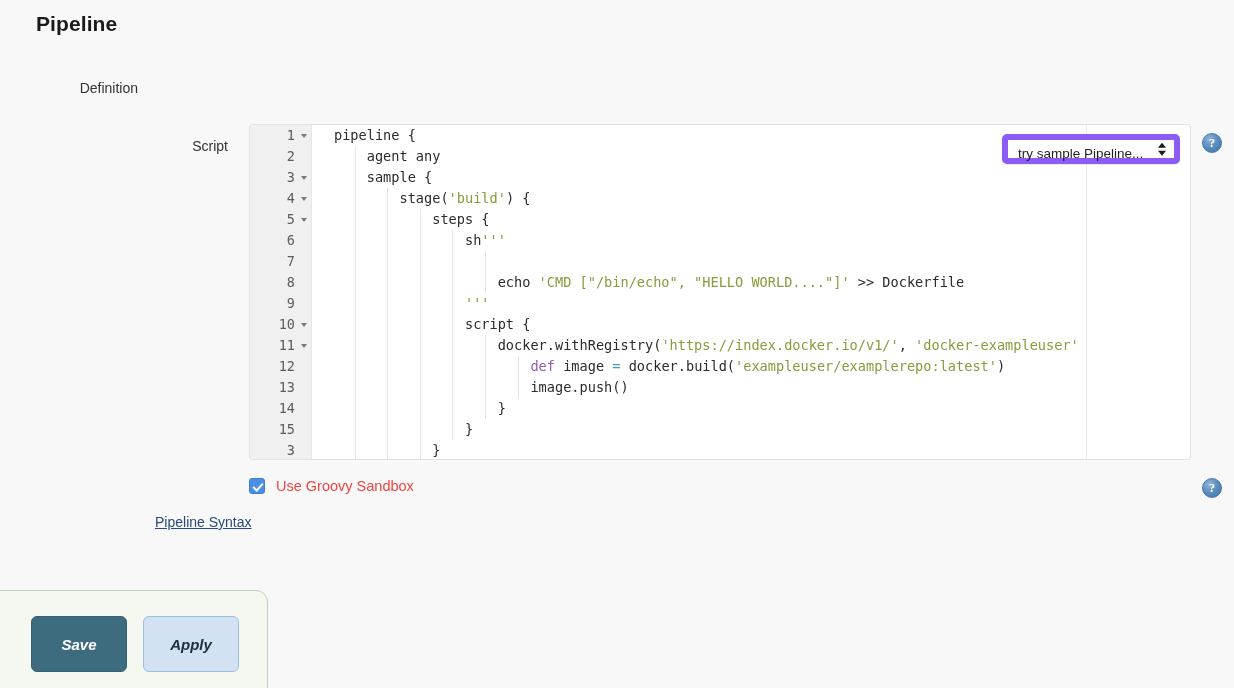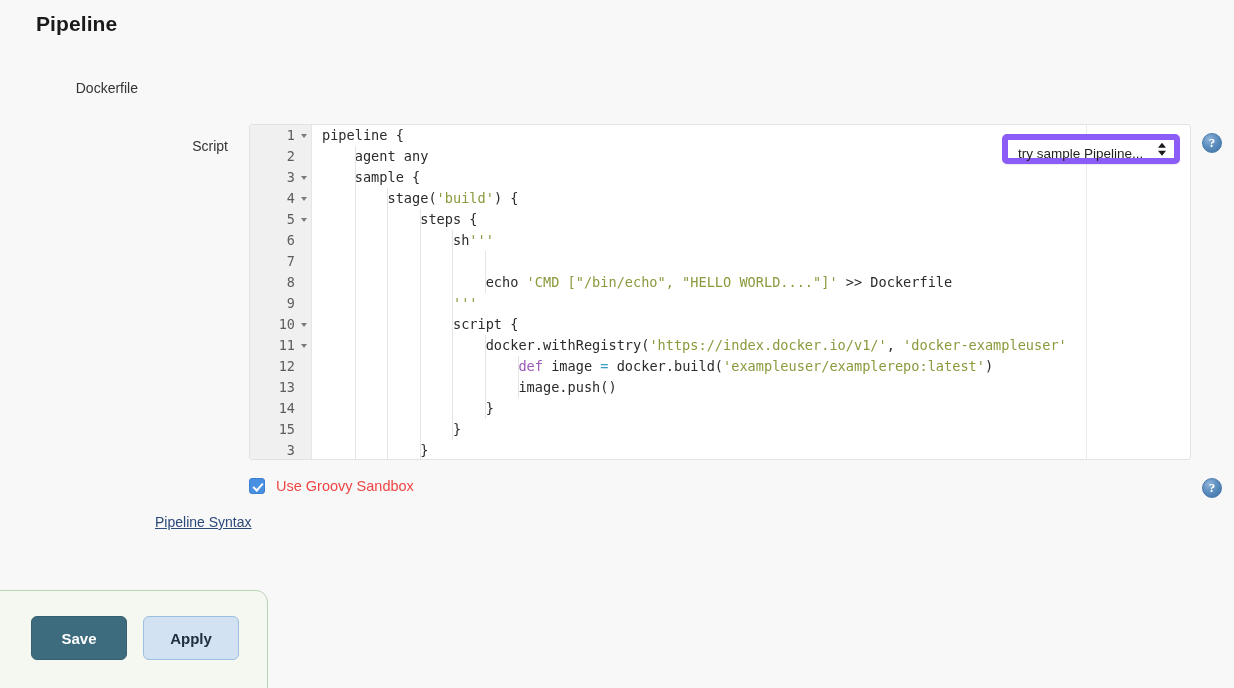--- a/index.html
+++ b/index.html
@@ -131,21 +131,21 @@
     width: 1px; height: 100%;
     background: #ebebeb;
   }
   .code-line {
     height: 21px;
     line-height: 21px;
     font-family: "DejaVu Sans Mono", monospace;
     font-size: 13.6px;
     color: #2b2b2b;
     white-space: pre;
-    padding-left: 10px;
+    padding-left: 22px;
     position: relative;
   }
   .ind {
     position: absolute;
     top: 0;
     width: 1px; height: 21px;
     background: #e4e4e4;
   }
   .tk-str { color: #8a9a3c; }
   .tk-kw  { color: #9b59b6; }
@@ -235,28 +235,29 @@
     width: 272px;
     height: 110px;
     background: #f4f8f1;
     border: 1px solid #b9d4b5;
     border-top-right-radius: 12px;
     border-bottom-right-radius: 12px;
   }
   .btn {
     position: absolute;
     top: 25px;
-    height: 44px;
+    height: 56px;
     border-radius: 6px;
     font-size: 15px;
     font-weight: bold;
     display: flex;
     align-items: center;
     justify-content: center;
     cursor: pointer;
+    font-style: italic;
   }
   .btn-save {
     left: 34px;
     width: 96px;
     background: #3d6c7e;
     color: #ffffff;
     border: 1px solid #35606f;
   }
   .btn-apply {
     left: 146px;
@@ -265,21 +266,21 @@
     color: #20303f;
     border: 1px solid #9bbfe0;
   }
 </style>
 </head>
 <body>
 
 <div class="page-title">Pipeline</div>
 
 <div class="def-row">
-  <div class="def-label">Dockerfile</div>
+  <div class="def-label">Definition</div>
 </div>
 
 <div class="script-label">Script</div>
 
 <div class="editor-wrap">
   <div class="gutter" id="gutter">
       <div class="gutter-line">1<span class="fold"></span></div>
       <div class="gutter-line">2</div>
       <div class="gutter-line">3<span class="fold"></span></div>
       <div class="gutter-line">4<span class="fold"></span></div>

